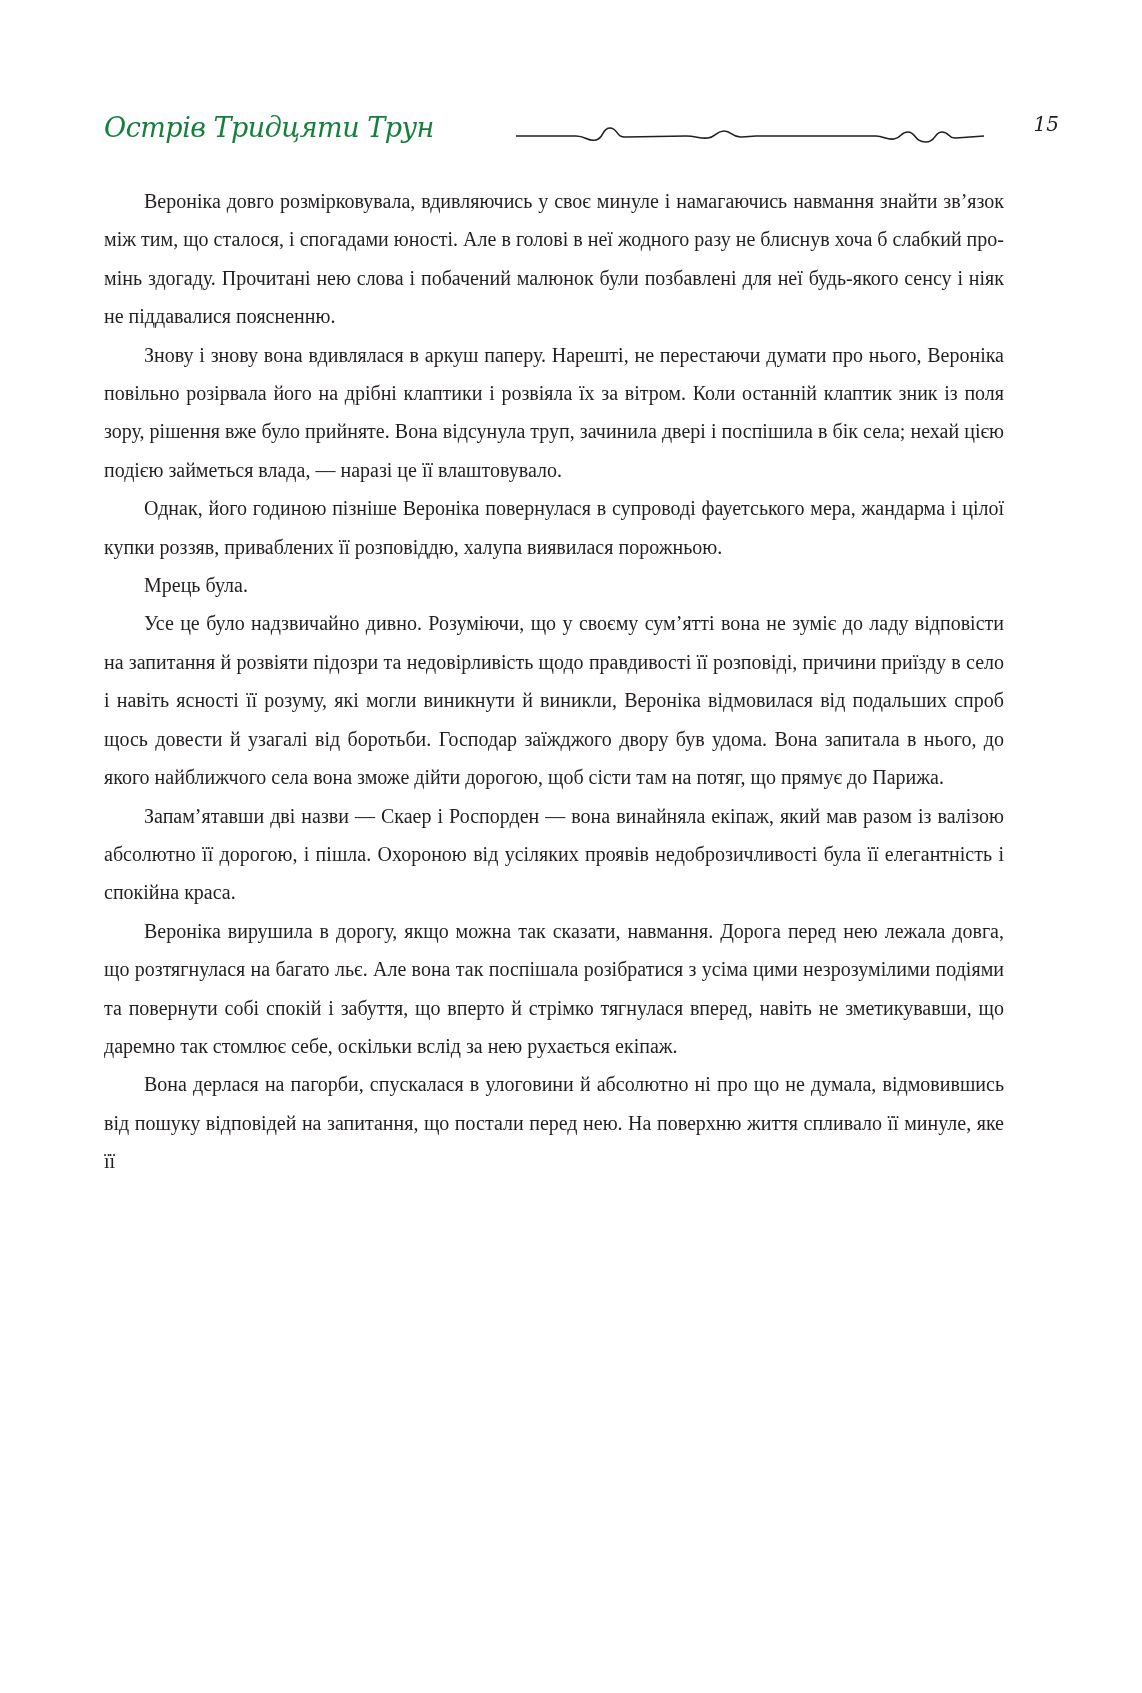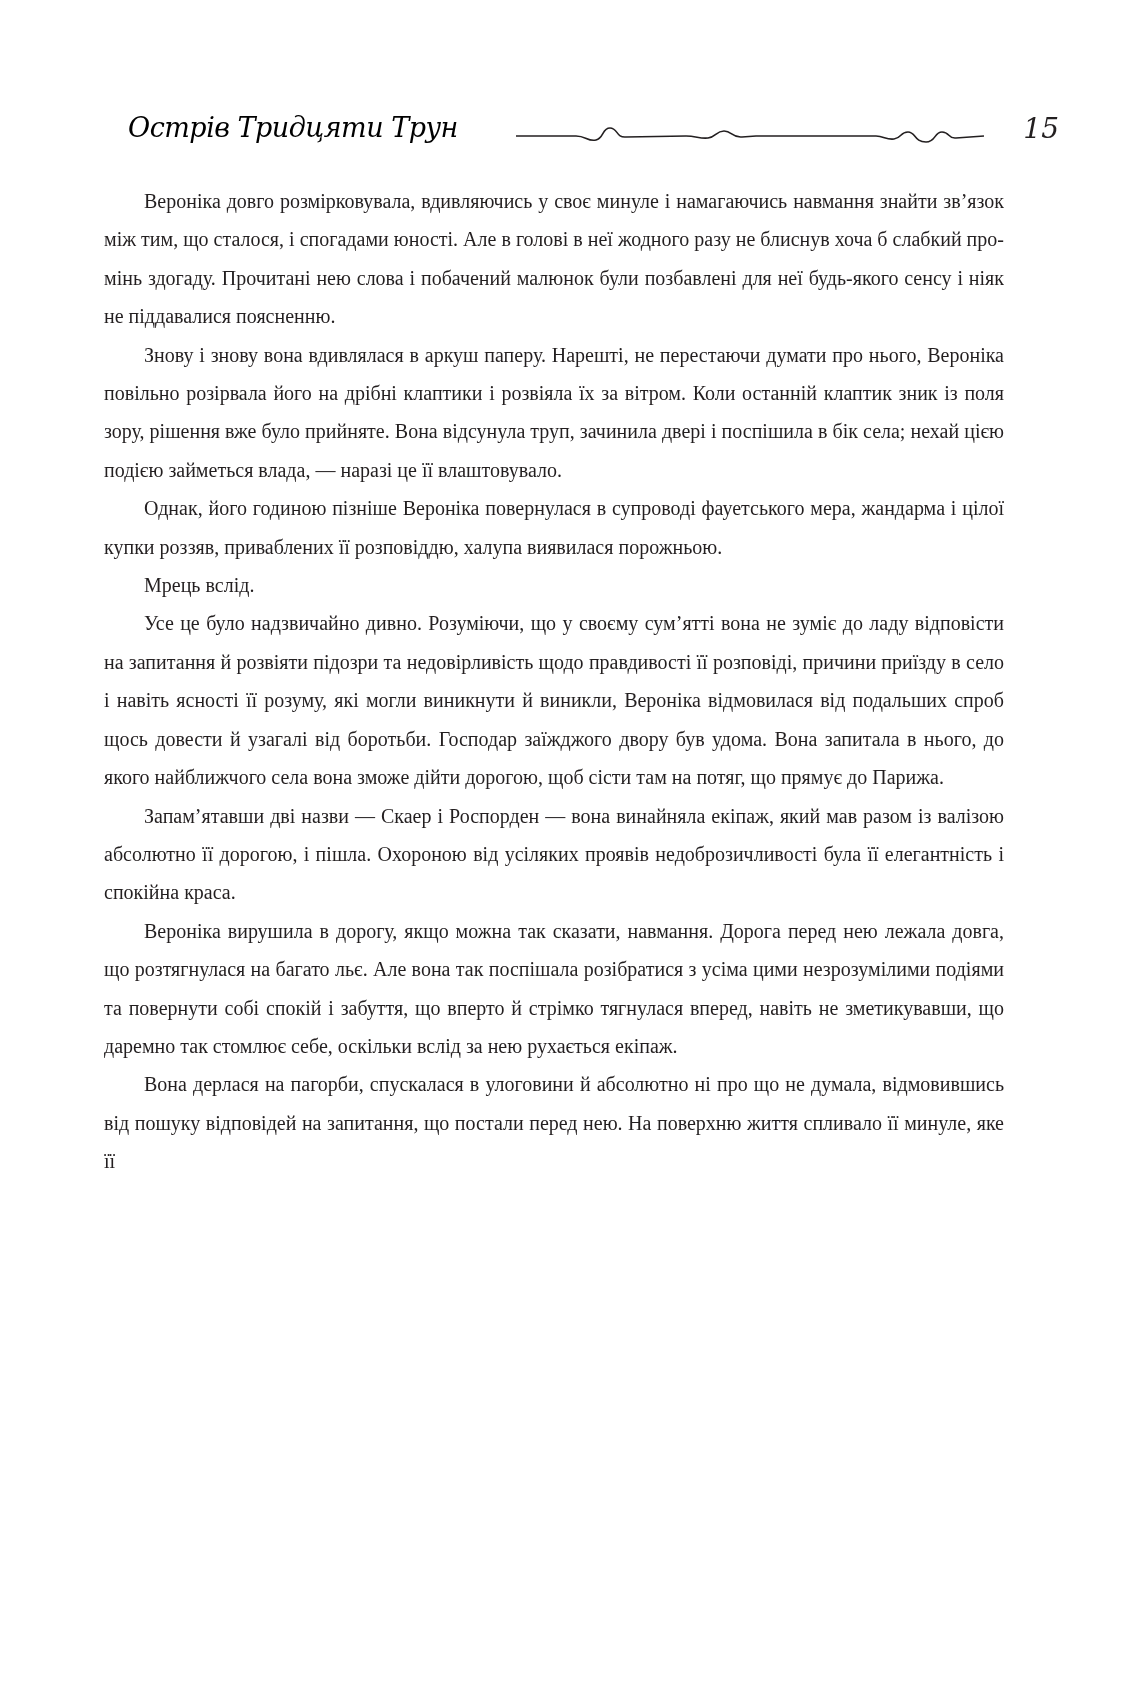--- a/index.html
+++ b/index.html
@@ -28,38 +28,37 @@
     height: 50px;
   }
   .header-title {
     position: absolute;
     left: 0;
     top: 4px;
     font-family: "DejaVu Serif", serif;
     font-style: italic;
     font-size: 27px;
     letter-spacing: -0.5px;
-    color: #000000;
+    color: #15803d;
     white-space: nowrap;
-    margin-left: 24px;
   }
   .header-ornament {
     position: absolute;
     left: 412px;
     top: 6px;
     width: 468px;
     height: 30px;
   }
   .page-number {
     position: absolute;
     right: 0;
     top: 4px;
     font-family: "DejaVu Serif", serif;
     font-style: italic;
-    font-size: 28px;
+    font-size: 20px;
     color: #231f20;
   }
   .body-text {
     position: absolute;
     left: 104px;
     top: 182px;
     width: 900px;
     font-family: "Liberation Serif", serif;
     font-size: 20px;
     line-height: 38.4px;
@@ -81,20 +80,20 @@
     <svg class="header-ornament" viewBox="0 0 468 30" preserveAspectRatio="none">
       <path d="M0 22 L60 22 C70 22 72 28 80 26 C88 24 86 14 94 14 C102 14 100 24 110 23 L170 22 C180 22 184 25 192 24 C200 23 200 17 208 17 C216 17 216 24 226 23 L240 22 L360 22 C368 22 370 26 378 25 C386 24 384 18 392 18 C400 18 398 28 410 28 C420 28 418 18 426 18 C434 18 432 25 440 24 L468 22" fill="none" stroke="#231f20" stroke-width="1.6"></path>
     </svg>
     <span class="page-number">15</span>
   </div>
 
   <div class="body-text">
     <p>Вероніка довго розмірковувала, вдивляючись у своє минуле і на­магаючись навмання знайти зв’язок між тим, що сталося, і спогадами юності. Але в голові в неї жодного разу не блиснув хоча б слабкий про­мінь здогаду. Прочитані нею слова і побачений малюнок були позбавлені для неї будь-якого сенсу і ніяк не піддавалися поясненню.</p>
     <p>Знову і знову вона вдивлялася в аркуш паперу. Нарешті, не пере­стаючи думати про нього, Вероніка повільно розірвала його на дрібні клаптики і розвіяла їх за вітром. Коли останній клаптик зник із поля зору, рішення вже було прийняте. Вона відсунула труп, зачинила двері і поспішила в бік села; нехай цією подією займеться влада, — наразі це її влаштовувало.</p>
     <p>Однак, його годиною пізніше Вероніка повернулася в супроводі фауетського мера, жандарма і цілої купки роззяв, приваблених її роз­повіддю, халупа виявилася порожньою.</p>
-    <p>Мрець вслід.</p>
+    <p>Мрець була.</p>
     <p>Усе це було надзвичайно дивно. Розуміючи, що у своєму сум’ятті вона не зуміє до ладу відповісти на запитання й розвіяти підозри та недовірливість щодо правдивості її розповіді, причини приїзду в село і навіть ясності її розуму, які могли виникнути й виникли, Вероніка відмовилася від подальших спроб щось довести й узагалі від боротьби. Господар заїжджого двору був удома. Вона запитала в нього, до якого найближчого села вона зможе дійти дорогою, щоб сісти там на потяг, що прямує до Парижа.</p>
     <p>Запам’ятавши дві назви — Скаер і Роспорден — вона винайняла екіпаж, який мав разом із валізою абсолютно її дорогою, і пішла. Охо­роною від усіляких проявів недоброзичливості була її елегантність і спокійна краса.</p>
     <p>Вероніка вирушила в дорогу, якщо можна так сказати, навмання. Дорога перед нею лежала довга, що розтягнулася на багато льє. Але вона так поспішала розібратися з усіма цими незрозумілими подіями та повернути собі спокій і забуття, що вперто й стрімко тягнулася вперед, навіть не зметикувавши, що даремно так стомлює себе, оскільки вслід за нею рухається екіпаж.</p>
     <p>Вона дерлася на пагорби, спускалася в улоговини й абсолютно ні про що не думала, відмовившись від пошуку відповідей на запитання, що постали перед нею. На поверхню життя спливало її минуле, яке її</p>
   </div>
 
 </div>
 
 </body></html>

